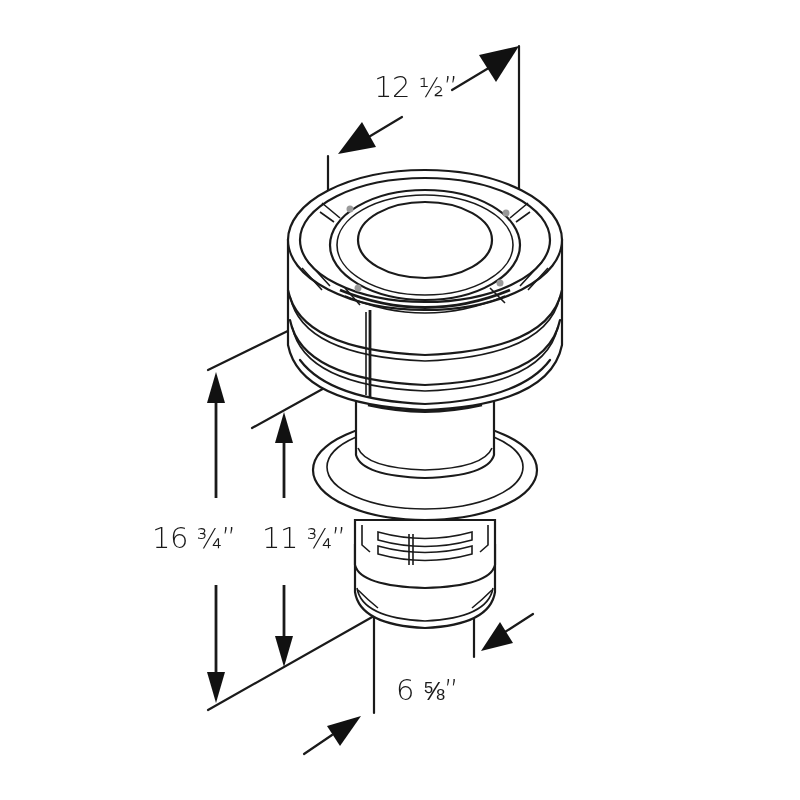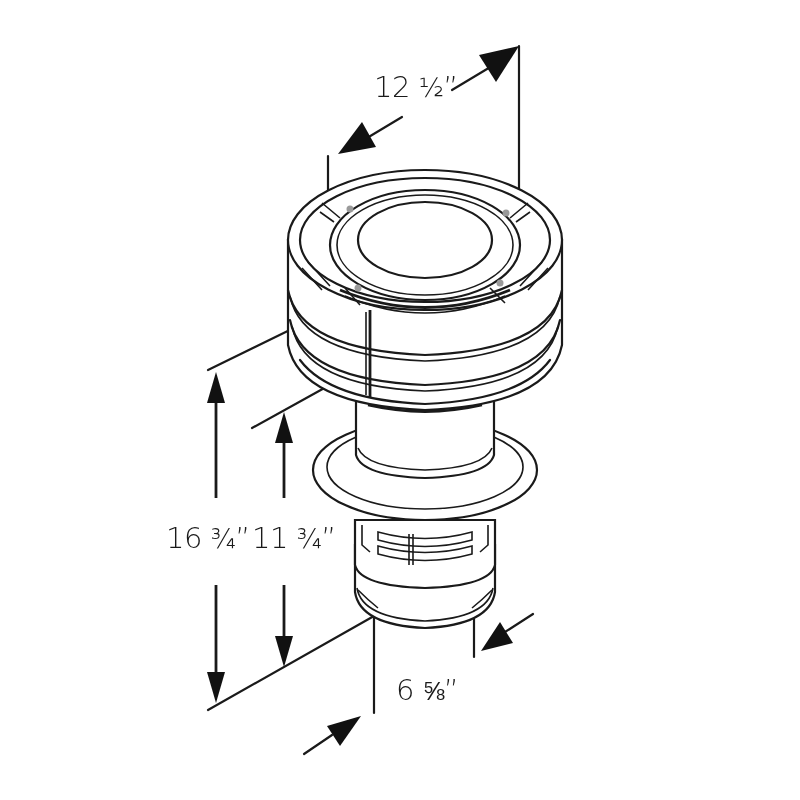--- a/index.html
+++ b/index.html
@@ -129,26 +129,26 @@
       <circle class="dot" cx="500" cy="283" r="3.5"></circle>
     </g>
   </g>
 </svg>
 
 <div class="dim-label" style="left:374px; top:73px;">
   <span>12</span>
   <span class="frac">½</span><span>”</span>
 </div>
 
-<div class="dim-label" style="left:166px; top:524px;">
+<div class="dim-label" style="left:152px; top:524px;">
   <span>16</span>
   <span class="frac">¾</span><span>”</span>
 </div>
 
-<div class="dim-label" style="left:252px; top:524px;text-align:center;">
+<div class="dim-label" style="left:262px; top:524px;text-align:center;">
   <span>11</span>
   <span class="frac">¾</span><span>”</span>
 </div>
 
 <div class="dim-label" style="left:396px; top:676px;text-align:right;">
   <span>6</span>
   <span class="frac">⅝</span><span>”</span>
 </div>
 
 </body></html>

